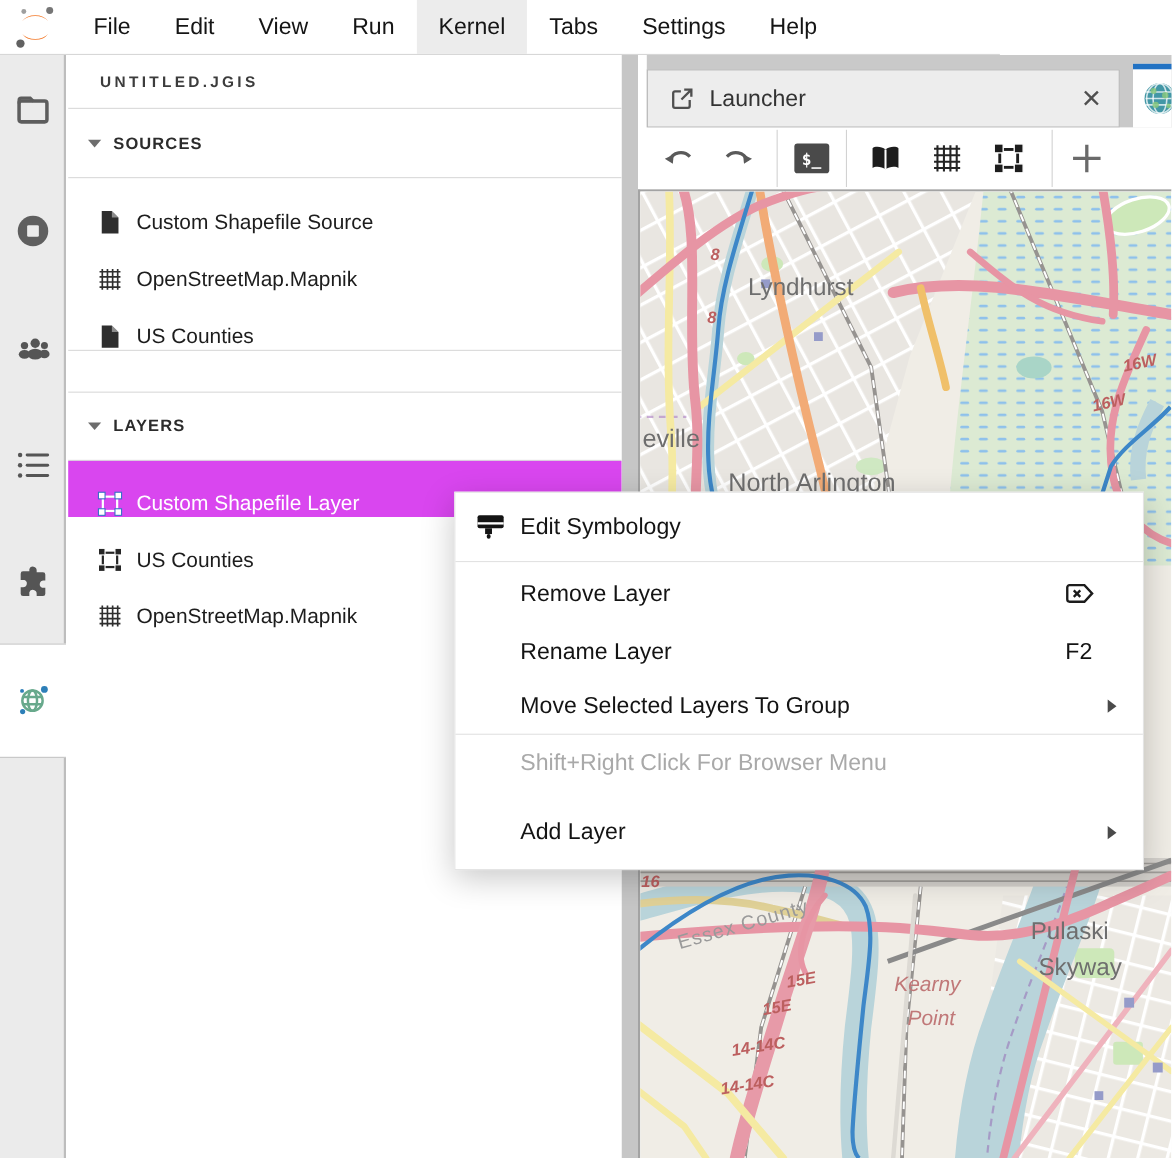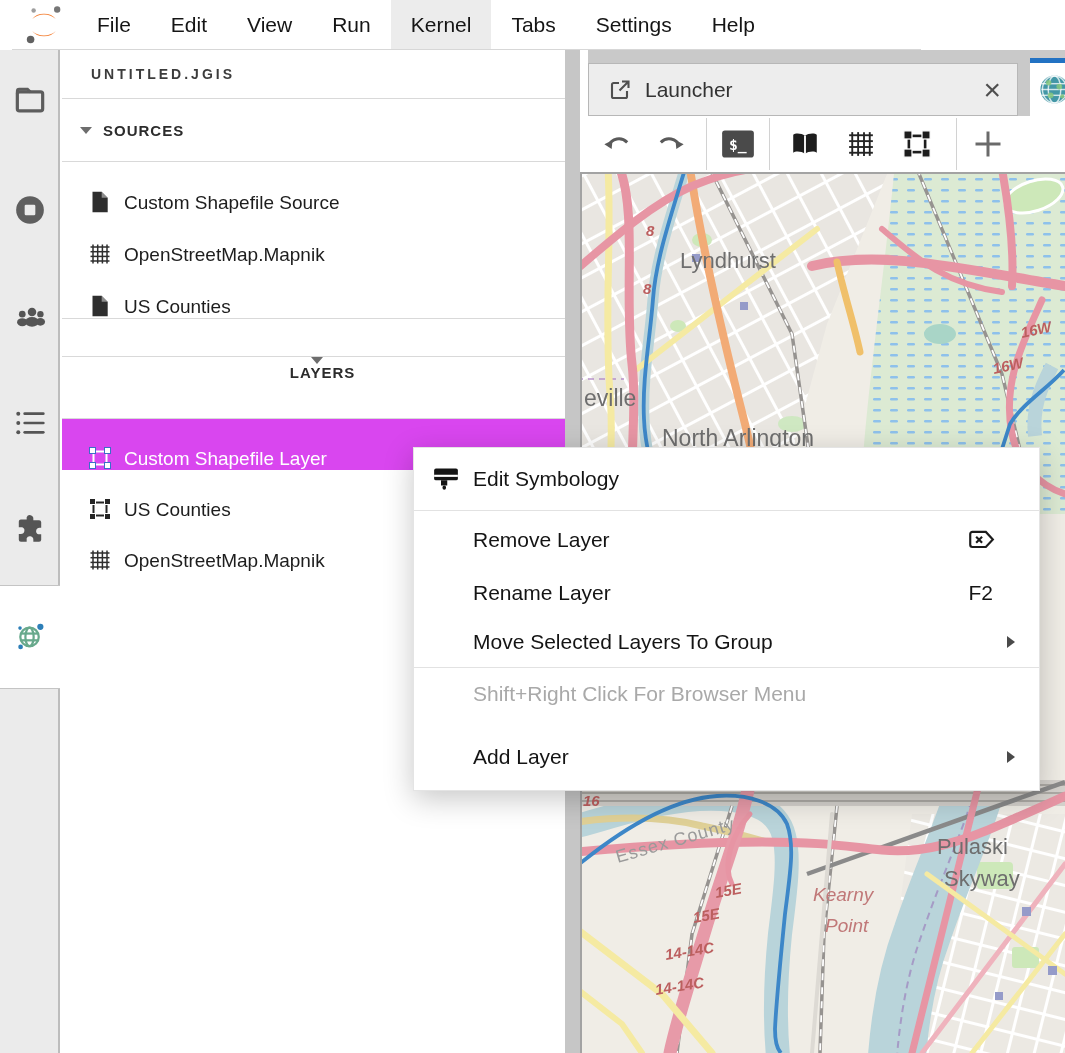--- a/index.html
+++ b/index.html
@@ -1,21 +1,21 @@
 <!DOCTYPE html>
 <html><head>
 <meta charset="utf-8">
 <style>
   * { margin:0; padding:0; box-sizing:border-box; }
   html,body { width:1065px; height:1053px; overflow:hidden; background:#fff;
               font-family:"Liberation Sans", sans-serif; }
   .stage { position:relative; width:1065px; height:1053px; background:#fff; }
 
   
-  .menubar { position:absolute; left:12px; top:0; width:909px; height:50px; background:#fff;
+  .menubar { position:absolute; left:0; top:0; width:909px; height:50px; background:#fff;
              display:flex; align-items:stretch; border-bottom:1px solid #d7d7d7; z-index:30; }
   .jlogo { width:38px; height:40px; margin:5px 14px 0 13px; flex:0 0 auto; }
   .mb-item { display:flex; align-items:center; padding:0 20px; font-size:21px; color:#151515;
              cursor:default; white-space:nowrap; }
   .mb-item.active { background:#ececec; }
 
   
   .iconstrip { position:absolute; left:0; top:50px; width:60px; height:1003px;
                background:#ebebeb; border-right:2px solid #bdbdbd; z-index:5; }
   .strip-ico { position:absolute; left:14px; width:32px; height:32px; color:#5d5d5d; }
@@ -26,21 +26,21 @@
   .panel { position:absolute; left:62px; top:50px; width:503px; height:1003px; background:#fff; z-index:6; }
   .panel-title { height:49px; display:flex; align-items:center; padding-left:29px;
                  font-size:14px; font-weight:bold; letter-spacing:3px; color:#3c3c3c;
                  border-bottom:1px solid #d9d9d9; }
   .sec-head { height:63px; display:flex; align-items:center; padding-left:18px;
               font-size:15px; font-weight:bold; letter-spacing:1px; color:#2c2c2c;
               border-bottom:1px solid #d9d9d9; }
   .sec-head .caret { width:0; height:0; border-left:6px solid transparent; border-right:6px solid transparent;
                      border-top:7px solid #6d6d6d; margin-right:11px; }
   .gap { height:37px; border-bottom:1px solid #d9d9d9; }
-  .sec-head.layers { border-top:0;flex-direction:column; }
+  .sec-head.layers { border-top:0; }
   .itemrow { height:52px; display:flex; align-items:flex-end; padding-left:26px; font-size:19px; color:#1d1d1d; }
   .itemrow .row-ico { width:24px; height:24px; margin-right:12px; flex:0 0 auto; color:#262626; }
   .itemrow.selected { background:#d946ef; color:#fff; }
   .itemrow.selected .row-ico { color:#fff; }
   .layer-rows .itemrow { height:51px; }
 
   
   .splitter { position:absolute; left:565px; top:50px; width:15px; height:1003px; background:#c6c6c6; z-index:4; }
 
   

